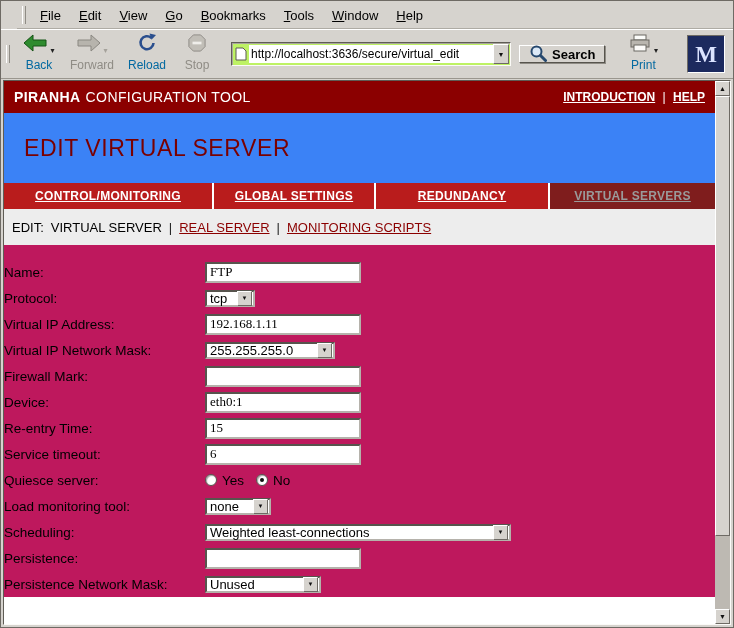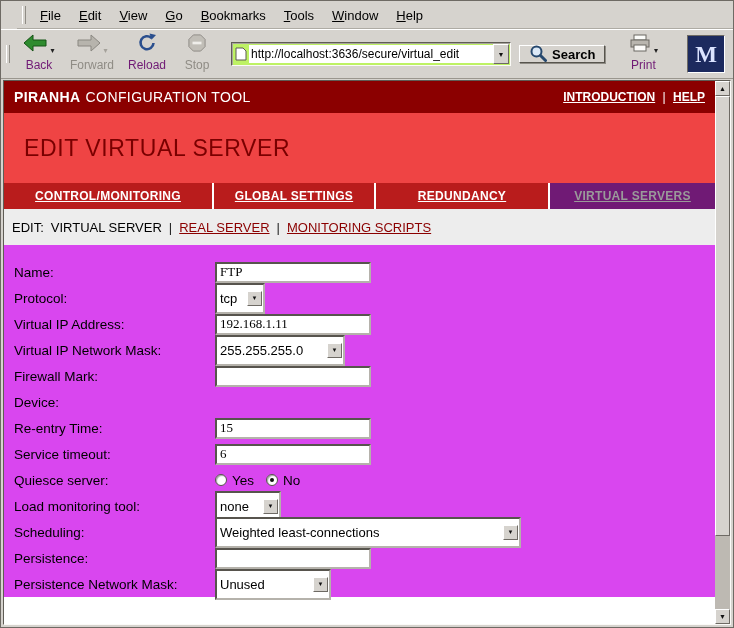--- a/index.html
+++ b/index.html
@@ -28,21 +28,21 @@
     position:absolute; top:28px; left:0; right:0; height:50px;
     display:flex; align-items:center;
     background:#d6d3ce; border-top:1px solid #fff; border-bottom:1px solid #9a968e;
     padding:0 8px 0 3px;
   }
   .navbtn {
     display:flex; flex-direction:column; align-items:center; justify-content:center;
     padding:2px 5px; margin:0 2px; min-width:44px; cursor:default;
   }
   .iconrow { display:flex; align-items:flex-end; gap:3px; height:20px; }
-  .navlabel { font-size:12px; margin-top:2px; color:#701a75; }
+  .navlabel { font-size:12px; margin-top:2px; color:#0369a1; }
   .navbtn.disabled .navlabel { color:#8f8c85; }
   .dropcaret { font-size:8px; line-height:10px; color:#222; }
   .navbtn.disabled .dropcaret { color:#a5a29b; }
   .urlbox {
     display:flex; align-items:center; width:280px; height:24px; margin-left:10px;
     background:#bef264; padding-left:3px;
     border:1px solid; border-color:#5f5c55 #fbfaf7 #fbfaf7 #5f5c55;
     box-shadow:inset 1px 1px 0 #a8a49d;
   }
   .urlicon { display:flex; margin-right:2px; }
@@ -81,51 +81,51 @@
   
   .redstrip {
     height:32px; background:#8b0000; color:#fff;
     display:flex; align-items:center; padding:0 10px;
   }
   .brand { font-size:14px; letter-spacing:.4px; }
   .brand b { font-weight:bold; margin-right:5px; }
   .hlinks { margin-left:auto; font-size:12px; font-weight:bold; white-space:nowrap; }
   .hlinks a { color:#fff; text-decoration:underline; cursor:pointer; }
   .hsep { margin:0 4px; font-weight:normal; }
-  .banner { height:70px; background:#ef4444; display:flex; align-items:center; padding-left:20px; }
+  .banner { height:70px; background:#3b82f6; display:flex; align-items:center; padding-left:20px; }
   .pagetitle { font-size:23px; color:#7a0000; letter-spacing:.6px; font-weight:500; }
   
   .tabs { height:26px; display:flex; gap:2px; background:#fff; }
   .tab {
     background:#b91c1c; color:#fff; font-size:12px; font-weight:bold; text-decoration:underline;
     display:flex; align-items:center; justify-content:center; letter-spacing:.3px; cursor:pointer;
     white-space:nowrap;
   }
   .tab.t0 { width:208px; } .tab.t1 { width:160px; } .tab.t2 { width:172px; } .tab.t3 { flex:1; }
-  .tab.active { background:#701a75; color:#9a9a9a; }
+  .tab.active { background:#7f1d1d; color:#9a9a9a; }
   
   .subnav {
     height:36px; background:#ededed; display:flex; align-items:center;
     padding-left:8px; font-size:13px; gap:7px; white-space:nowrap;
   }
   .subprefix { color:#000; }
   .subcur { color:#000000; }
   .sublink { color:#8b0000; text-decoration:underline; cursor:pointer; }
   .subsep { color:#222; }
   
-  .form { padding:14px 0 0 10px; background:#d946ef; }
+  .form { padding:14px 0 0 0; background:#be185d; }
   .frow { display:flex; align-items:center; height:26px; }
   .flabel { width:201px; font-size:13.5px; color:#000; flex:none; }
   .tinput {
     width:156px; height:21px; background:#fff; color:#000; outline:none;
     border:2px solid; border-color:#57544d #b5b2ab #b5b2ab #57544d;
     font-family:Liberation Serif, serif; font-size:13px; padding:0 3px;
   }
   .sel {
-    height:31px; background:#fff; display:flex; align-items:center; cursor:default;
+    height:17px; background:#fff; display:flex; align-items:center; cursor:default;
     border:2px solid; border-color:#57544d #b5b2ab #b5b2ab #57544d;
   }
   .selval { flex:1; font-size:13px; padding:0 3px; white-space:nowrap; overflow:hidden; color:#000; }
   .selbtn {
     width:15px; height:15px; flex:none; margin-right:1px;
     background:#d6d3ce; border:1px solid; border-color:#fff #6e6a64 #6e6a64 #fff;
     display:flex; align-items:center; justify-content:center; font-size:6px; color:#111;
   }
   .radios { display:flex; align-items:center; }
   .radio {
@@ -318,20 +318,21 @@
         </div>
       </div>
 
       <div class="frow">
         <span class="flabel">Firewall Mark:</span>
         <input class="tinput" value="" style="">
       </div>
 
       <div class="frow">
         <span class="flabel">Device:</span>
+        <input class="tinput" value="eth0:1" style="">
       </div>
 
       <div class="frow">
         <span class="flabel">Re-entry Time:</span>
         <input class="tinput" value="15" style="">
       </div>
 
       <div class="frow">
         <span class="flabel">Service timeout:</span>
         <input class="tinput" value="6" style="">

